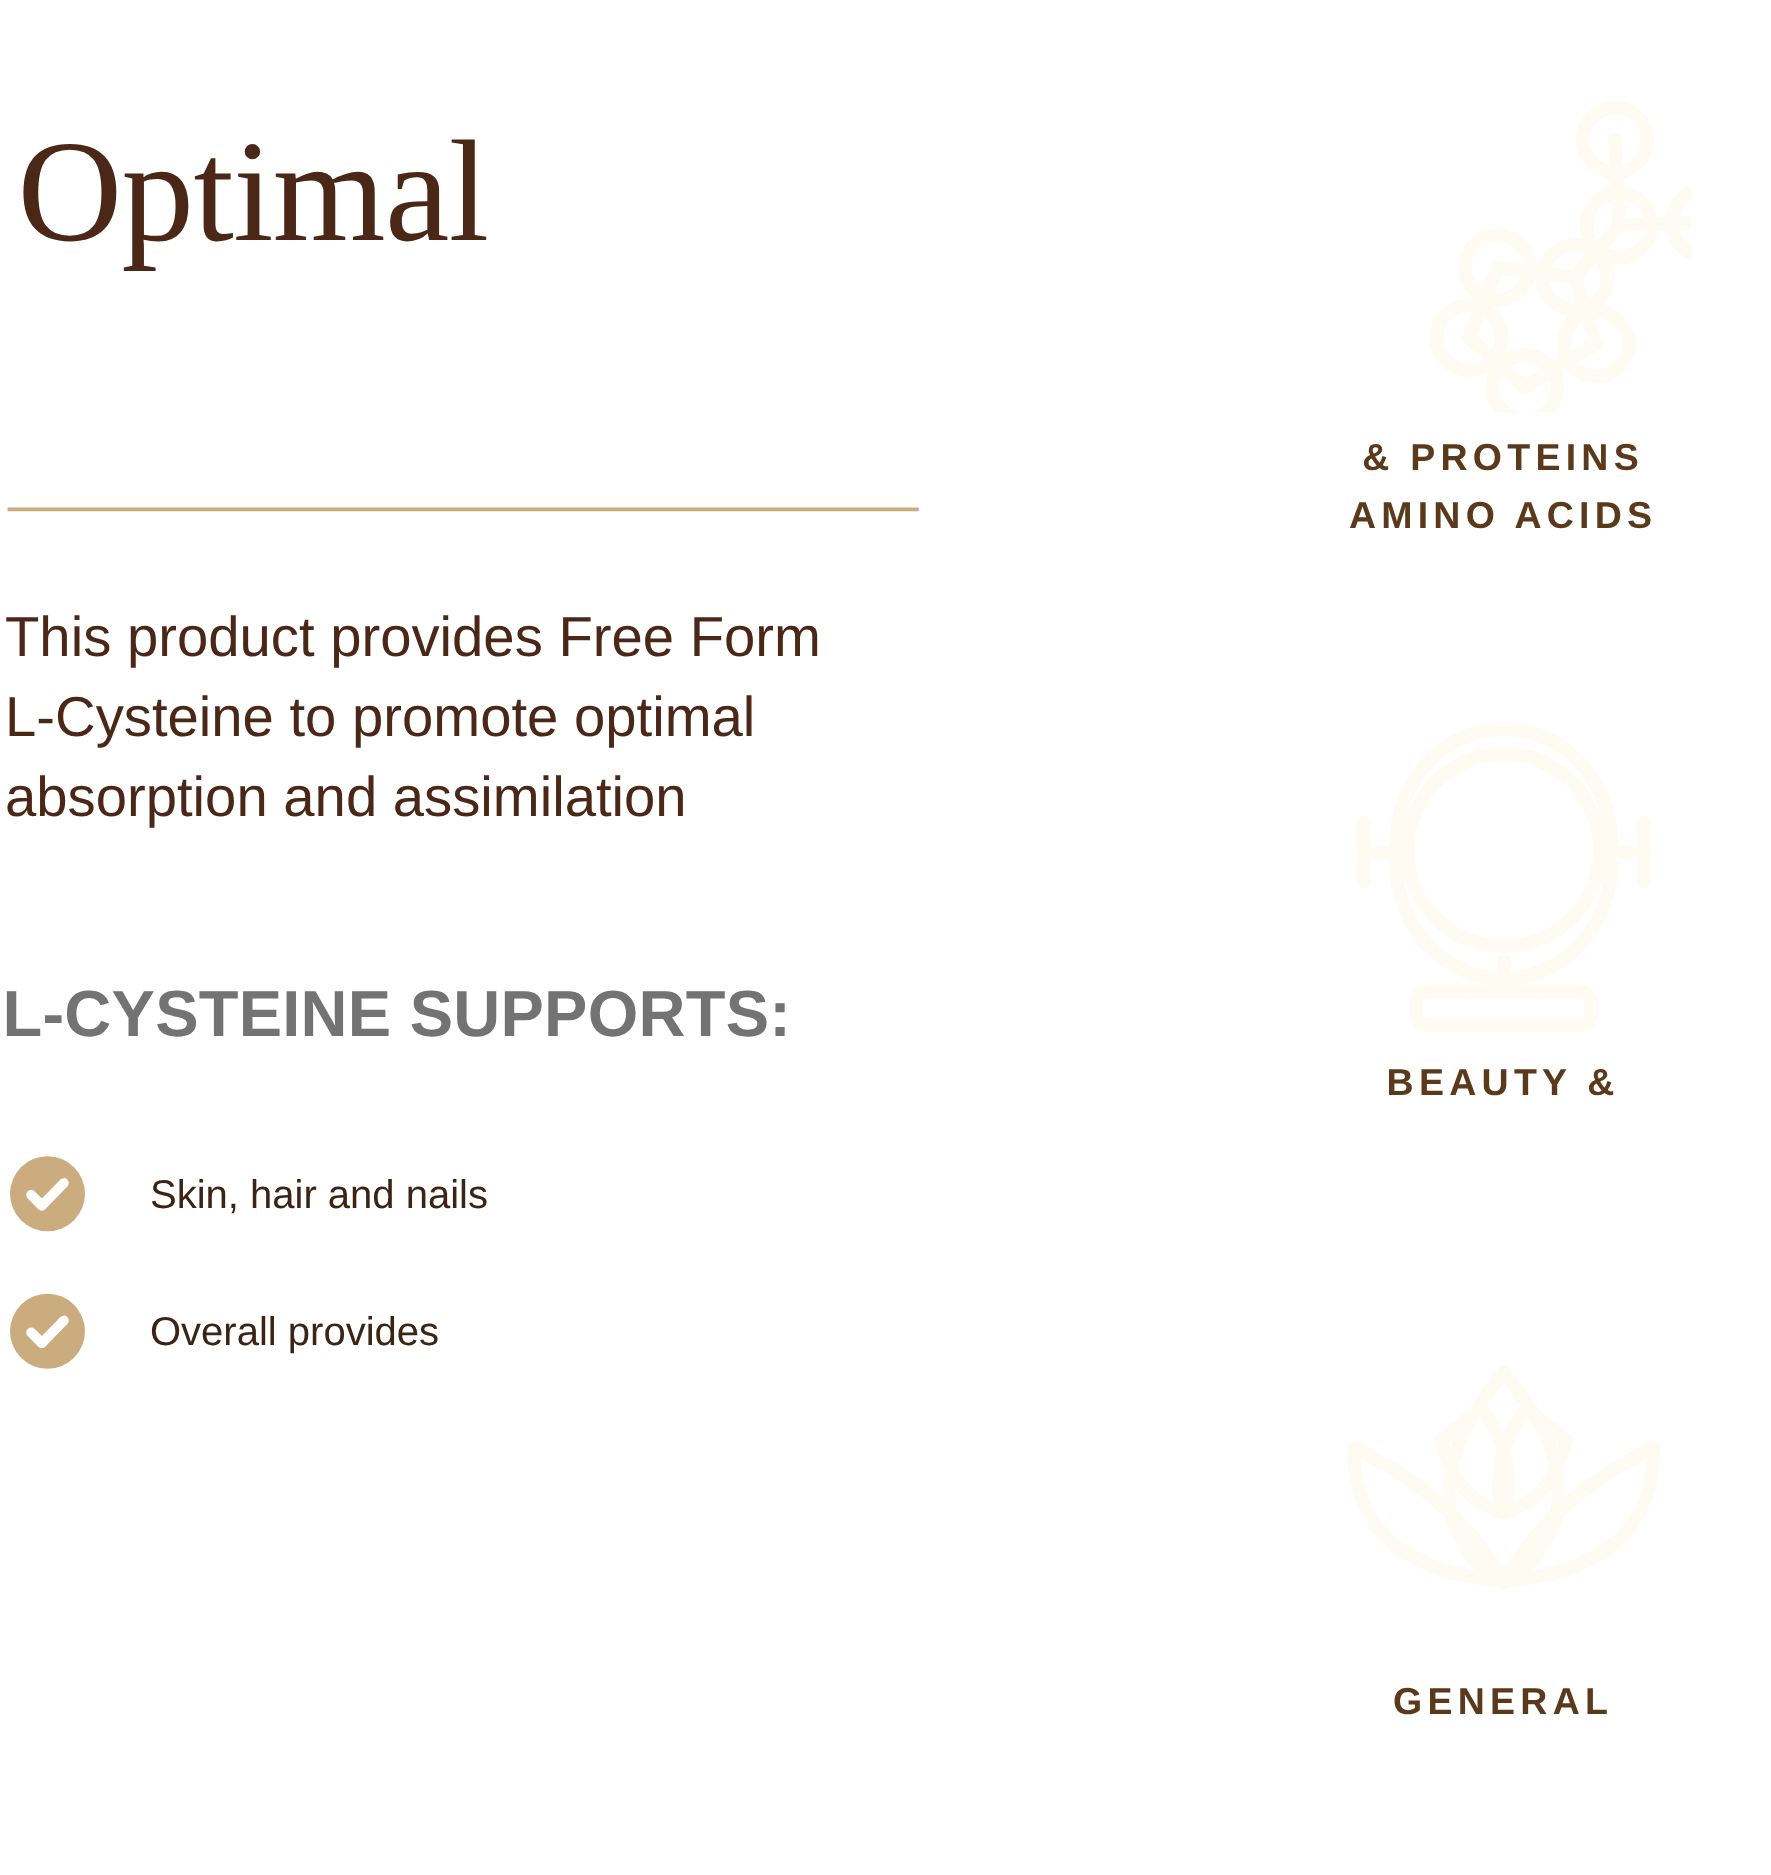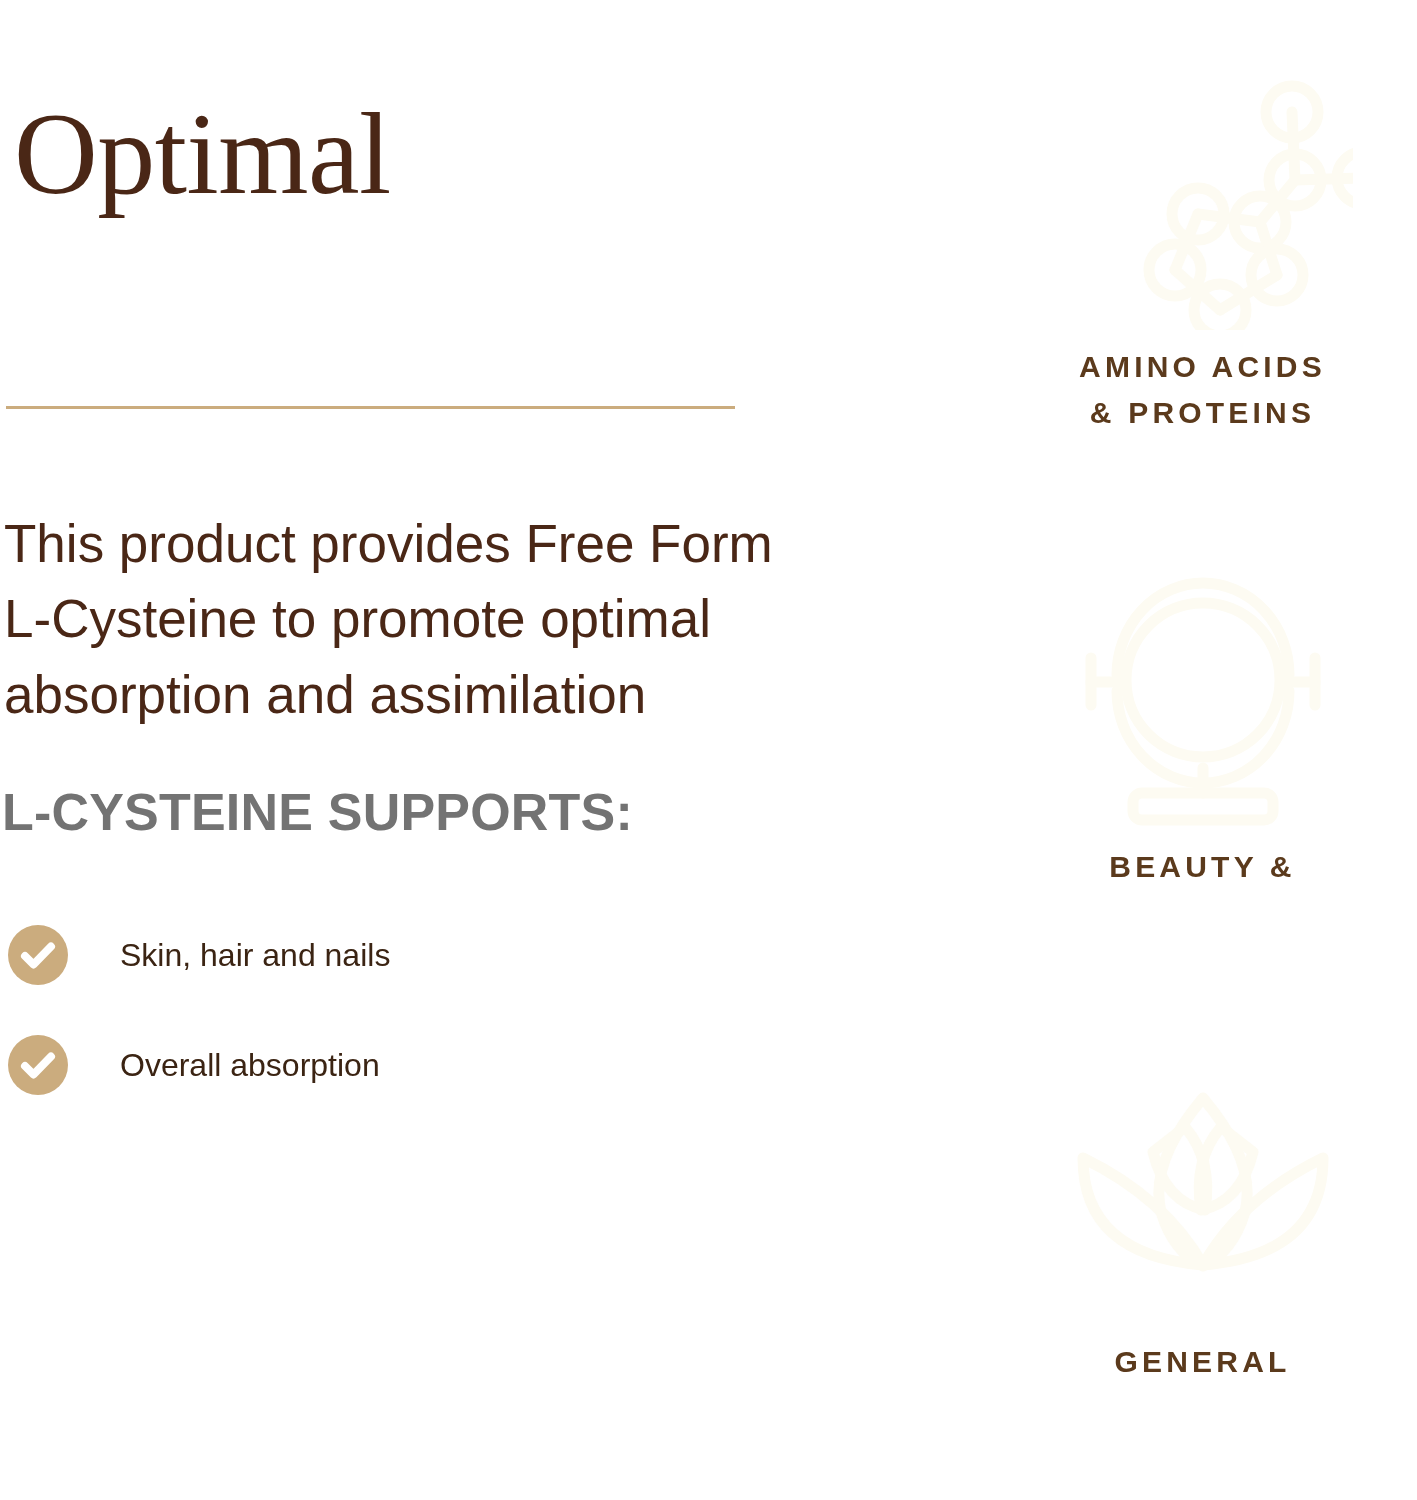--- a/index.html
+++ b/index.html
@@ -46,25 +46,24 @@
     width: 729px;
     height: 3px;
     background: #cbac7e;
   }
 
   #intro-paragraph {
     position: absolute;
     left: 4px;
     top: 478px;
     width: 910px;
-    font-size: 53px;
+    font-size: 45px;
     line-height: 1.42;
     color: #4a2716;
     font-weight: 400;
-    margin-top: 28px;
   }
   #intro-paragraph .p-line { display: block; }
 
   #supports-heading {
     position: absolute;
     left: 2px;
     top: 782px;
     font-size: 52px;
     font-weight: 700;
     color: #737373;
@@ -172,21 +171,21 @@
     </span>
     <span class="benefit-label">Skin, hair and nails</span>
   </div>
 
   <div class="benefit-row" id="benefit-row-1">
     <span class="check-badge">
       <svg viewBox="0 0 60 60" xmlns="http://www.w3.org/2000/svg">
         <path d="M17 31 L25.5 39.5 L43 21.5" fill="none" stroke="#ffffff" stroke-width="8" stroke-linecap="round" stroke-linejoin="round"></path>
       </svg>
     </span>
-    <span class="benefit-label">Overall absorption</span>
+    <span class="benefit-label">Overall provides</span>
   </div>
 
 </div>
 
 <div id="gold-panel">
 
   <div class="panel-section" id="panel-section-0">
     <div class="panel-icon">
       <svg width="300" height="270" viewBox="0 0 300 270" xmlns="http://www.w3.org/2000/svg">
         <g fill="none" stroke="#fdfbf2" stroke-width="11" stroke-linecap="round">
@@ -205,22 +204,22 @@
           <circle cx="310" cy="118" r="26"></circle>
           <circle cx="207" cy="162" r="26"></circle>
           <circle cx="145" cy="154" r="26"></circle>
           <circle cx="122" cy="210" r="26"></circle>
           <circle cx="167" cy="250" r="26"></circle>
           <circle cx="224" cy="215" r="26"></circle>
         </g>
       </svg>
     </div>
     <div class="panel-label">
+      <span class="lbl-line">&amp; PROTEINS</span>
       <span class="lbl-line">AMINO ACIDS</span>
-      <span class="lbl-line">&amp; PROTEINS</span>
     </div>
   </div>
 
   <div class="panel-section" id="panel-section-1">
     <div class="panel-icon">
       <svg width="300" height="270" viewBox="0 0 300 270" xmlns="http://www.w3.org/2000/svg">
         <g fill="none" stroke="#fdfbf2" stroke-width="11" stroke-linecap="round" stroke-linejoin="round">
 
           <path d="M 64 115 A 86 92 0 0 1 236 115"></path>
           <path d="M 236 131 A 86 92 0 0 1 64 131"></path>

